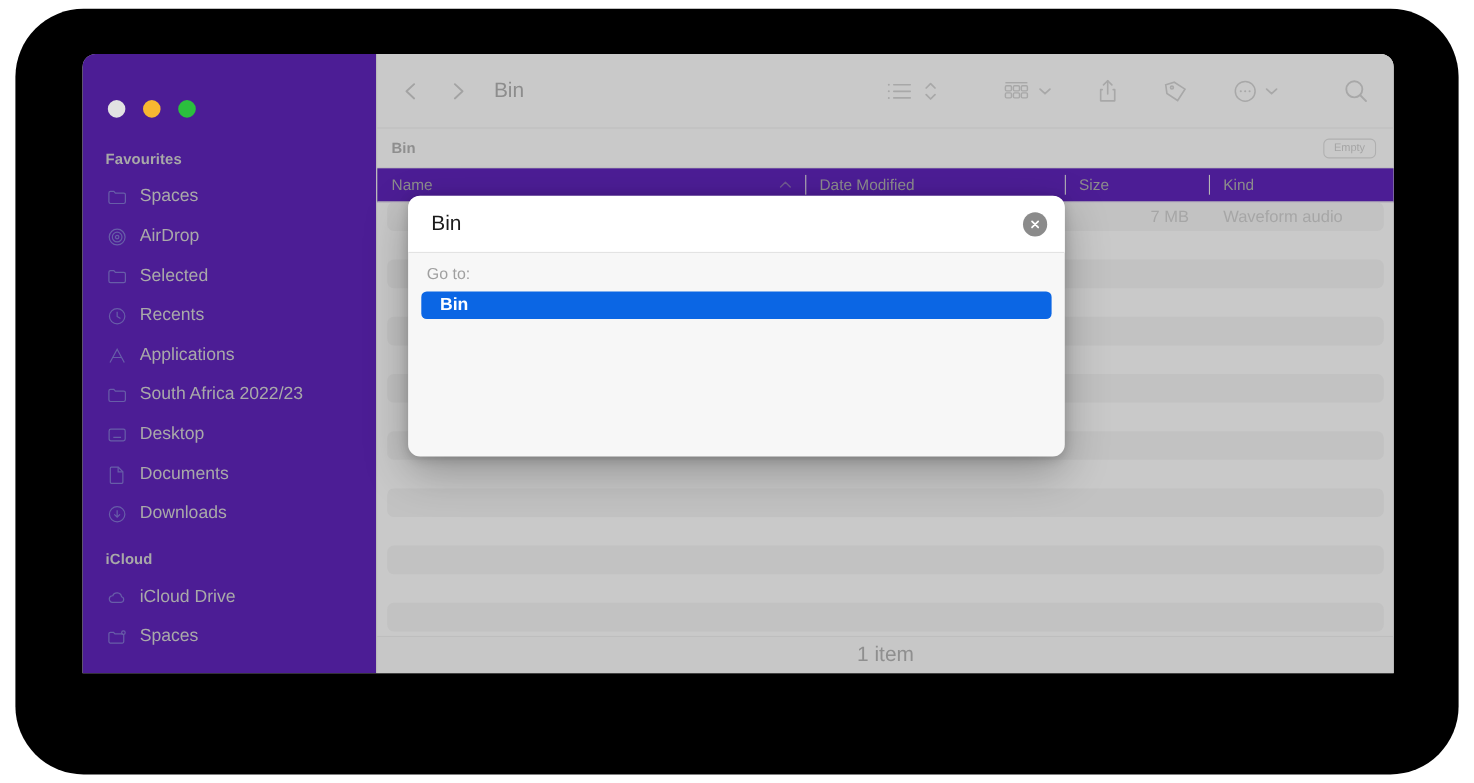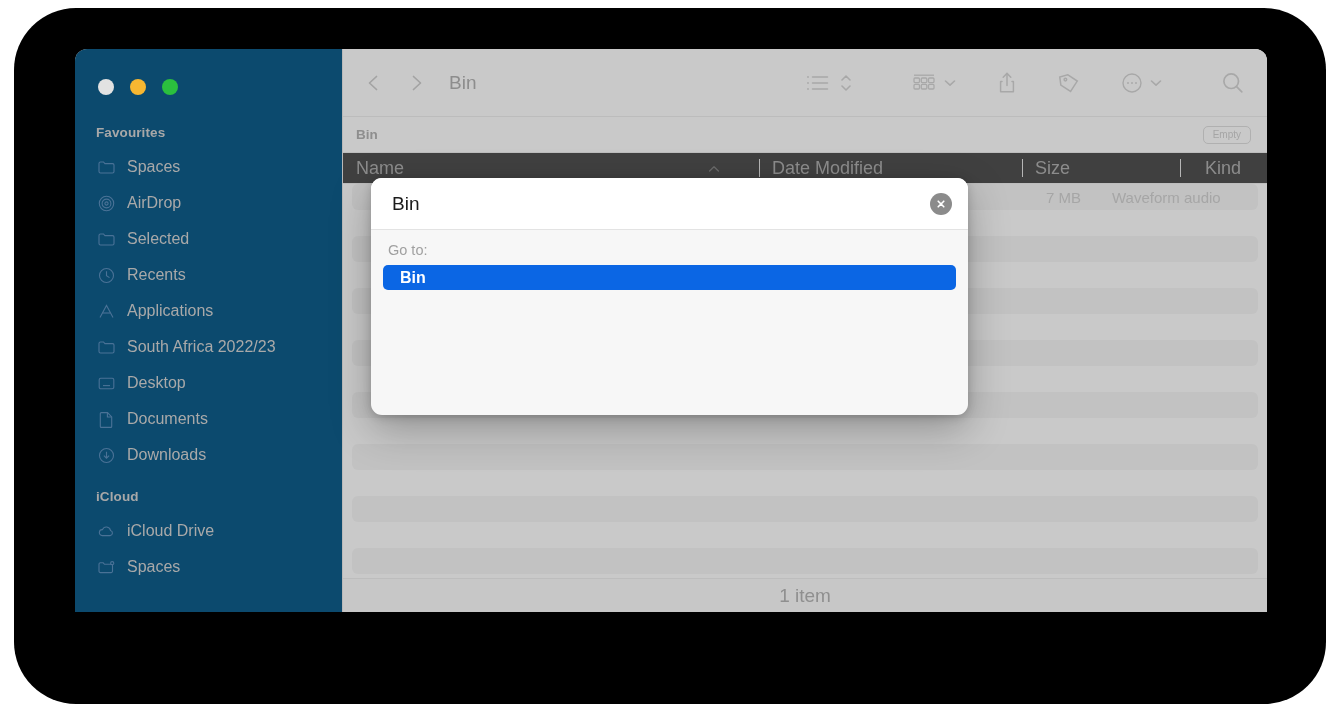--- a/index.html
+++ b/index.html
@@ -25,22 +25,22 @@
     border-radius:12px 12px 0 0;
     overflow:hidden;
     background:#cbcbcb;
     display:flex;
     filter:blur(0.35px);
   }
 
   
   #sidebar{
     width:267px; flex:0 0 267px;
-    background:#0c4a6e;
-    padding-top:4px;
+    background:#4c1d95;
+    padding-top:16px;
     position:relative;
   }
   #traffic-lights{
     height:68px; display:flex; align-items:center;
     padding-left:23px; gap:16px;
   }
   .light{ width:16px;height:16px;border-radius:50%; }
   .light.close{ background:#e2e2e2; }
   .light.min{ background:#f7b731; }
   .light.max{ background:#2bbf3e; }
@@ -101,34 +101,34 @@
     margin-left:auto;
     font-size:10px; color:#a5a5a5;
     border:1px solid #b0b0b0; border-radius:5px;
     padding:2px 9px 3px; background:transparent;
   }
 
   
   #column-headers{
     height:31px; flex:0 0 31px;
     display:flex; align-items:center;
-    background:#404040;
+    background:#4c1d95;
     border-bottom:1px solid #bdbdbd;
-    font-size:18px; color:#8c8c8c;gap:27px;
+    font-size:14px; color:#8c8c8c;
   }
   .col{ display:flex; align-items:center; height:100%; position:relative; }
   .col .col-label{ padding-left:13px; }
   .col + .col::before{
     content:""; position:absolute; left:0; top:6px; bottom:6px;
     width:1px; background:#b6b6b6;
   }
   #col-name{ width:389px; }
   #col-date{ width:236px; }
   #col-size{ width:131px; }
-  #col-kind{ flex:1;padding-left:12px; }
+  #col-kind{ flex:1; }
   .sort-caret{ margin-left:auto; margin-right:12px; opacity:.55; }
 
   
   #file-list{
     flex:1; position:relative; overflow:hidden;
     background:#c9c9c9; padding-top:0;
   }
   .file-row{
     height:26px; margin:0 9px;
     display:flex; align-items:center;

